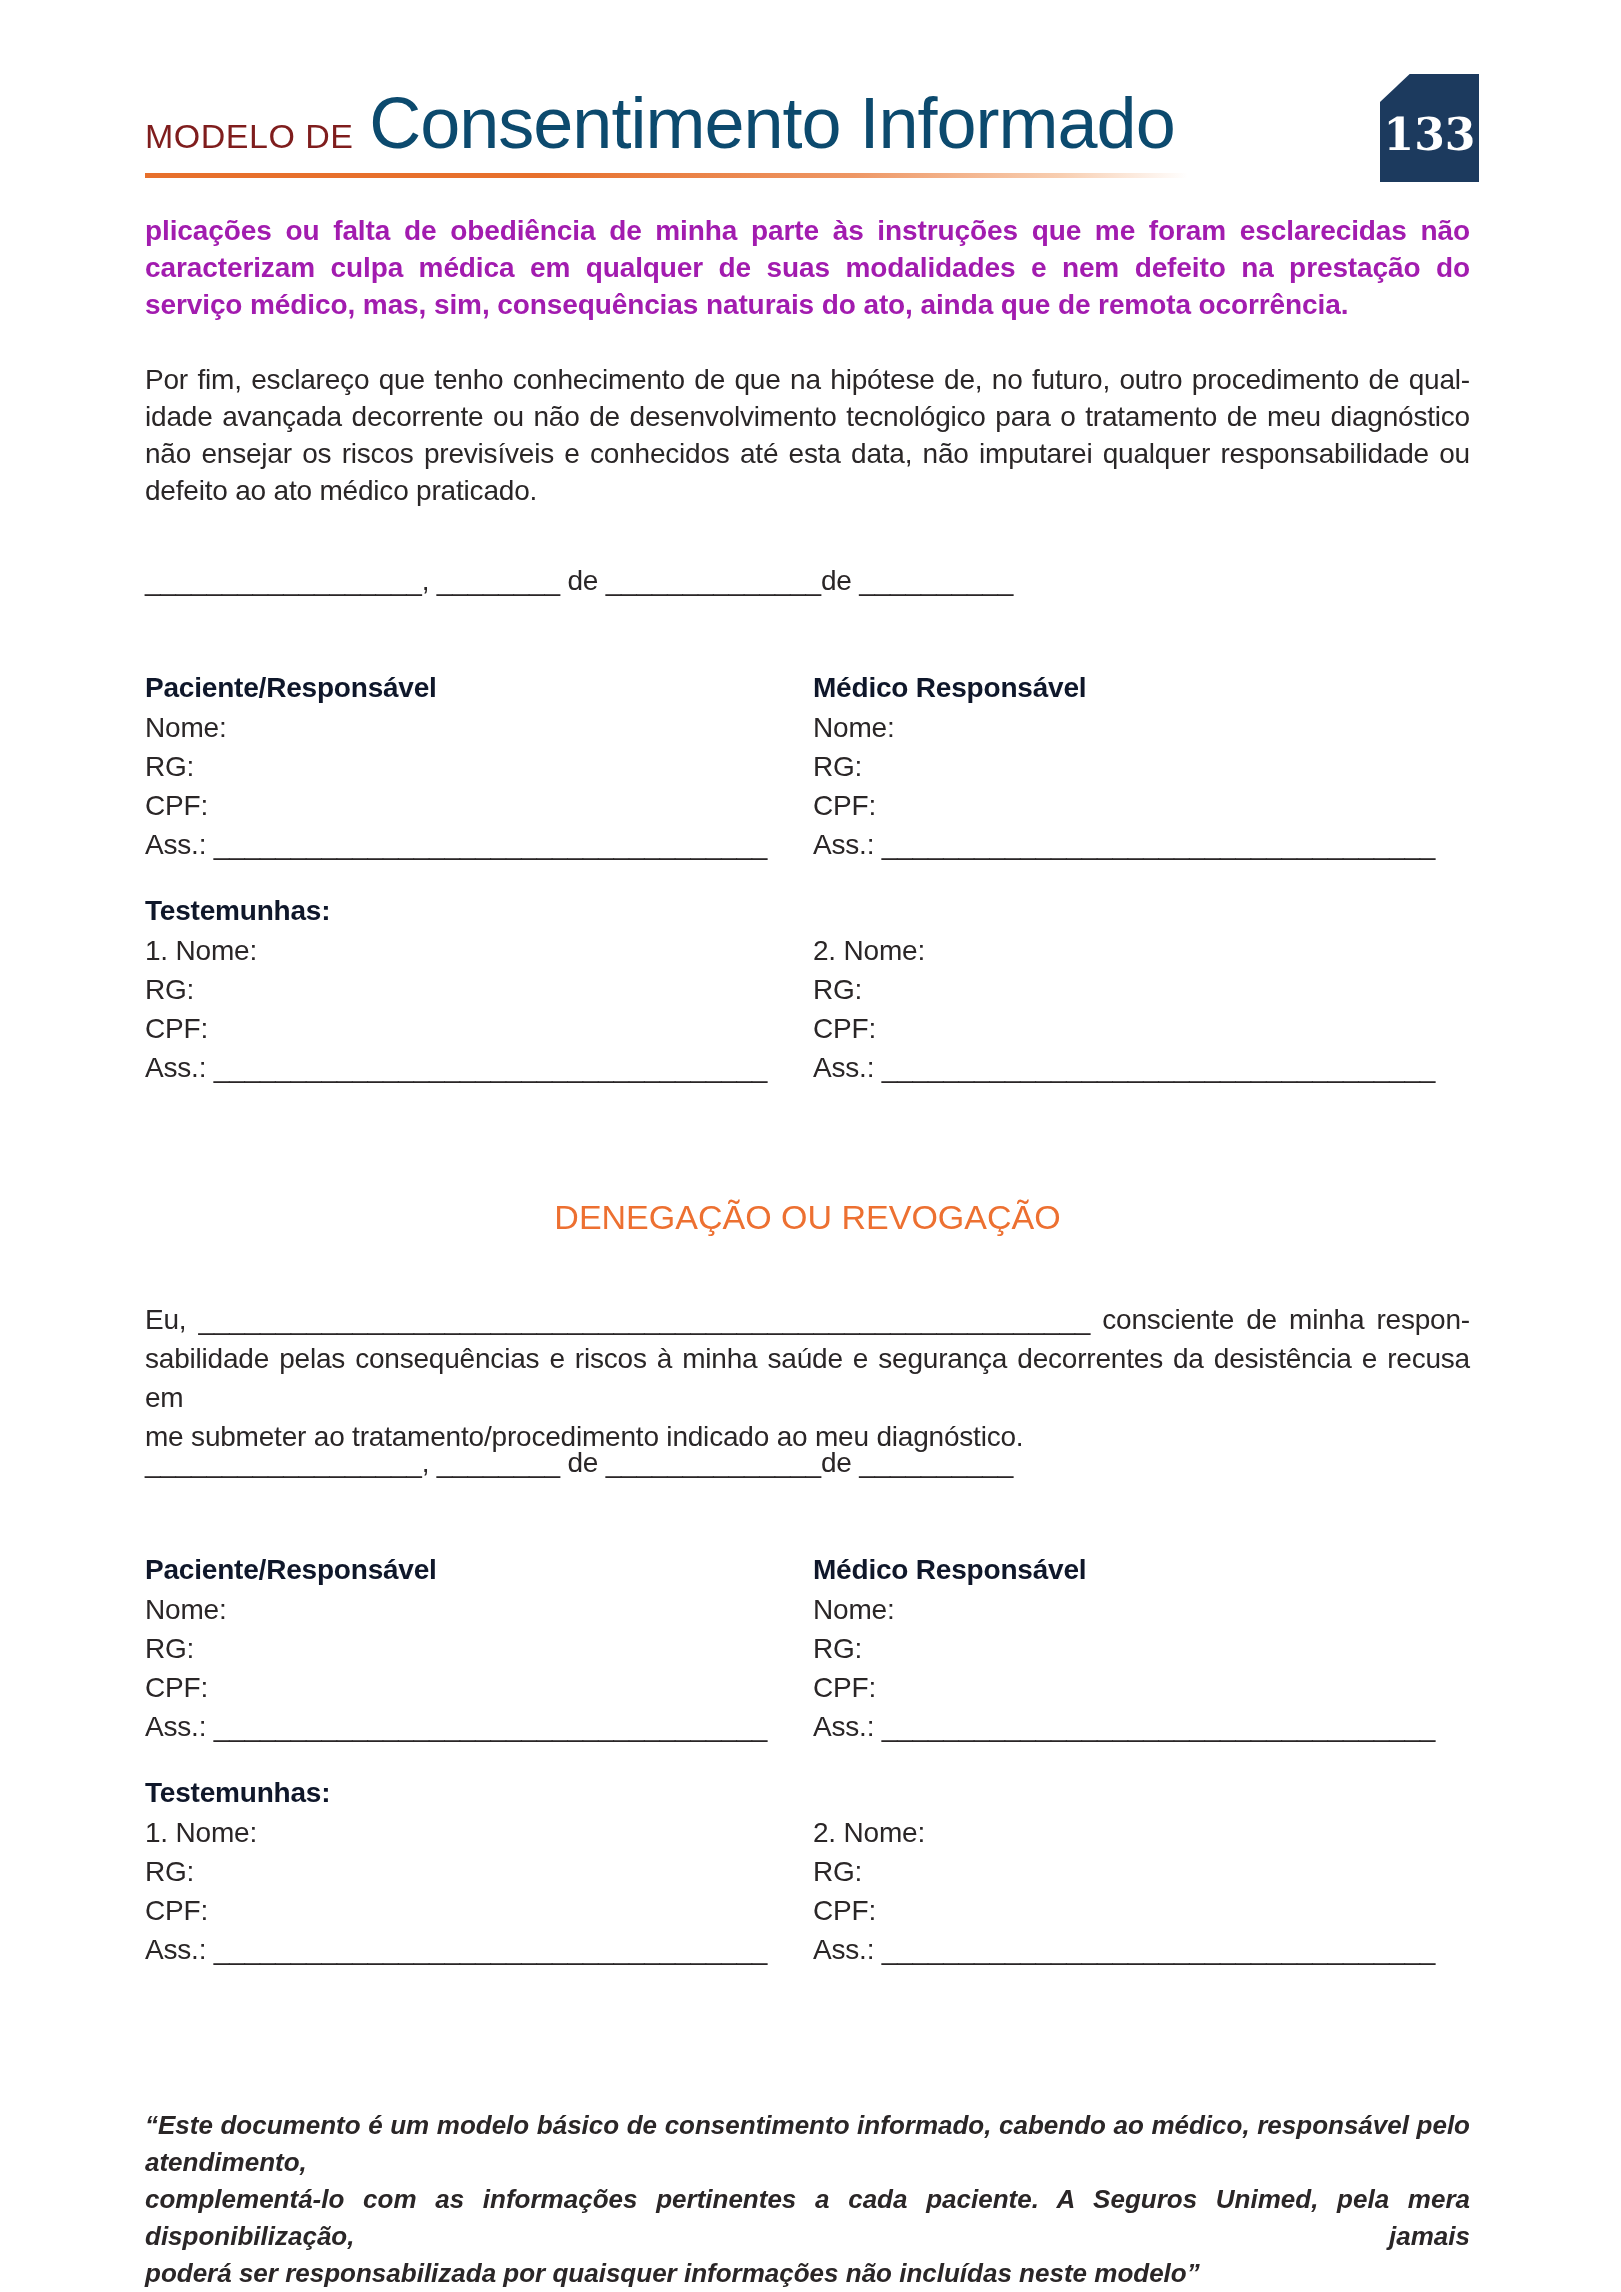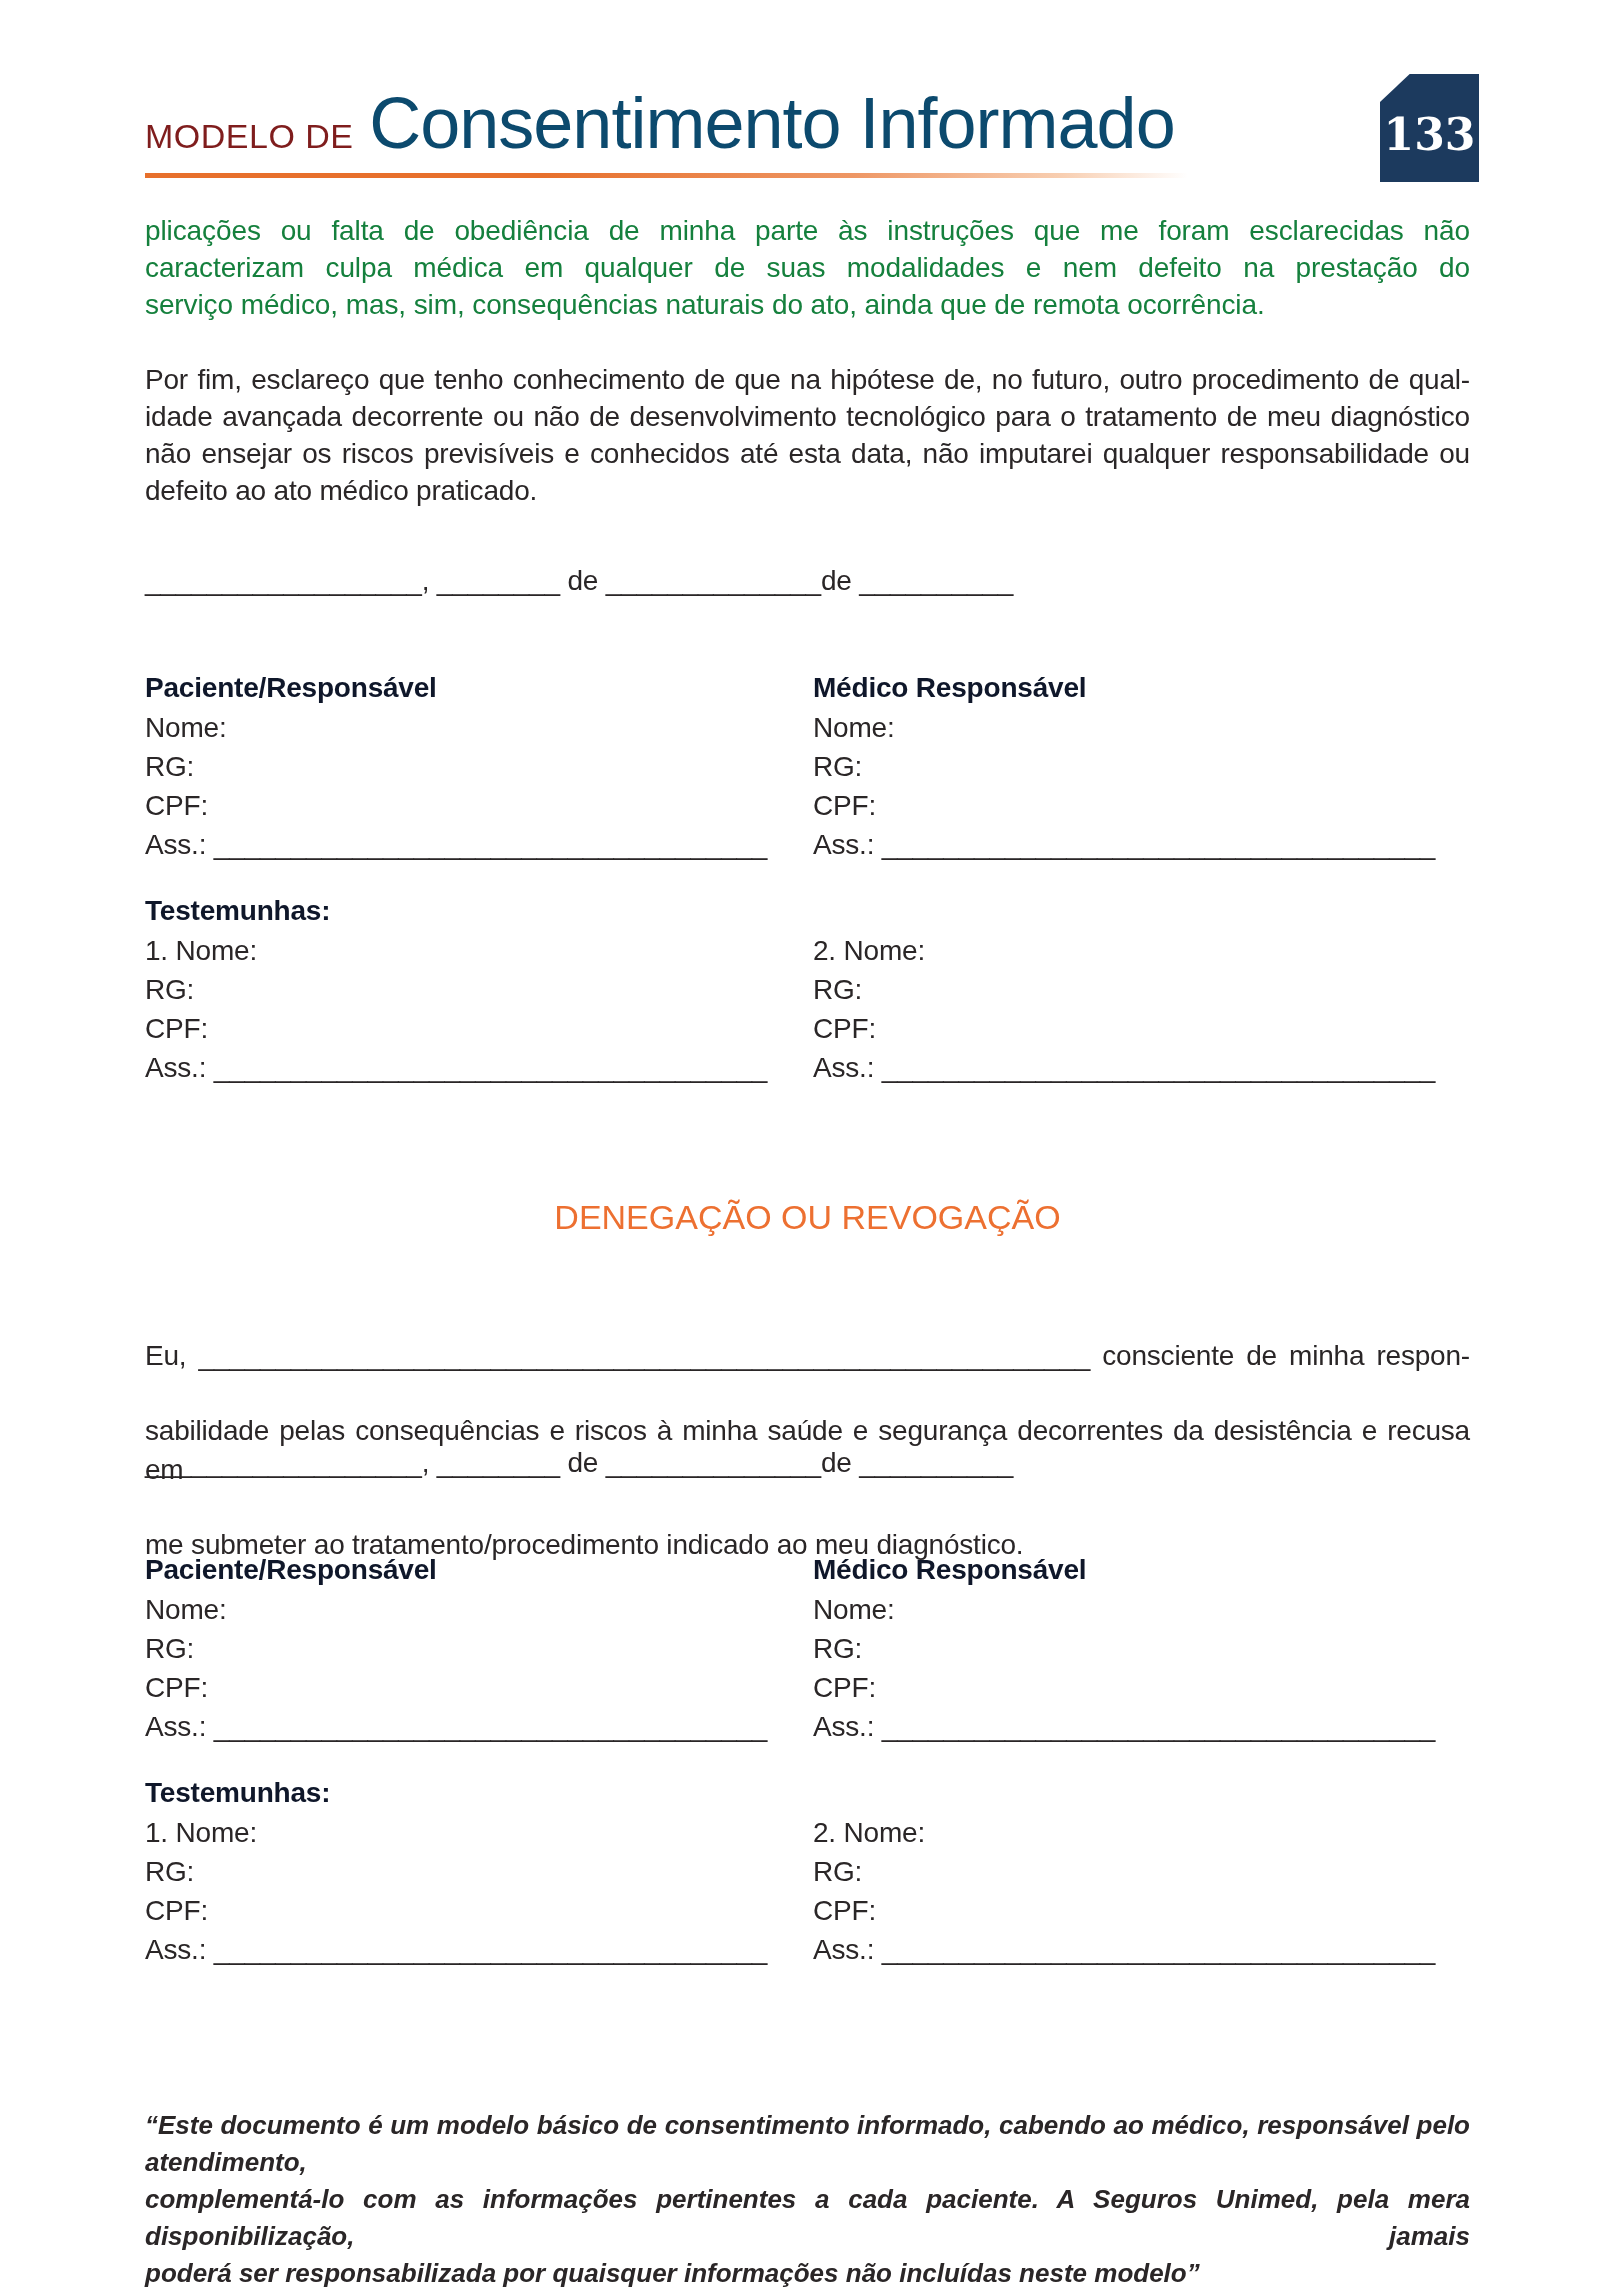--- a/index.html
+++ b/index.html
@@ -22,41 +22,41 @@
     background:linear-gradient(90deg,#e7702c 0%,#e7702c 38%,#ee9765 68%,#f8cfb2 88%,rgba(253,243,236,0) 100%);}
   .badge{top:74px;left:1380px;width:99px;height:108px;background:#1c3a5e;
     clip-path:polygon(30% 0,100% 0,100% 100%,0 100%,0 26%);
     display:flex;align-items:center;justify-content:center;}
   .badge span{font-family:"DejaVu Serif","Liberation Serif",serif;font-weight:700;
     font-size:44px;color:#ffffff;margin-top:13.7px;}
 
   
   .line{font-size:28px;line-height:37px;letter-spacing:-0.2px;}
   .just{text-align:justify;text-align-last:justify;}
-  .bold .line{font-weight:400;letter-spacing:-0.1px;color:#15803d;}
+  .bold .line{font-weight:700;letter-spacing:-0.1px;color:#a21caf;}
   .p-bold{top:212px;}
   .p-body{top:361px;}
   .dateline{font-size:28px;line-height:39px;letter-spacing:-0.2px;white-space:nowrap;}
   .date1{top:561px;}
   .date2{top:1443px;}
 
   
   .block{display:grid;grid-template-columns:668px 1fr;}
   .sig1{top:667px;}
   .wit1{top:890px;}
   .sig2{top:1549px;}
   .wit2{top:1772px;}
   .block .head{font-weight:700;font-size:28px;line-height:41px;letter-spacing:-0.2px;color:#0f172a;}
   .block .row{font-size:28px;line-height:39px;letter-spacing:-0.2px;white-space:nowrap;}
   .wit-head{grid-column:1 / span 2;}
 
   
   .rev-title{top:1182px;text-align:center;font-size:34px;font-weight:400;color:#ed7031;letter-spacing:0;margin-top:16px;}
   .p-eu{top:1300px;}
-  .p-eu .line{line-height:39px;margin-top:36px;}
+  .p-eu .line{line-height:39px;}
 
   
   .footer{top:2107px;font-style:italic;font-weight:600;}
   .footer .line{font-size:26px;line-height:37px;letter-spacing:0;}
 </style>
 </head>
 <body>
 
 <div class="page">
 

